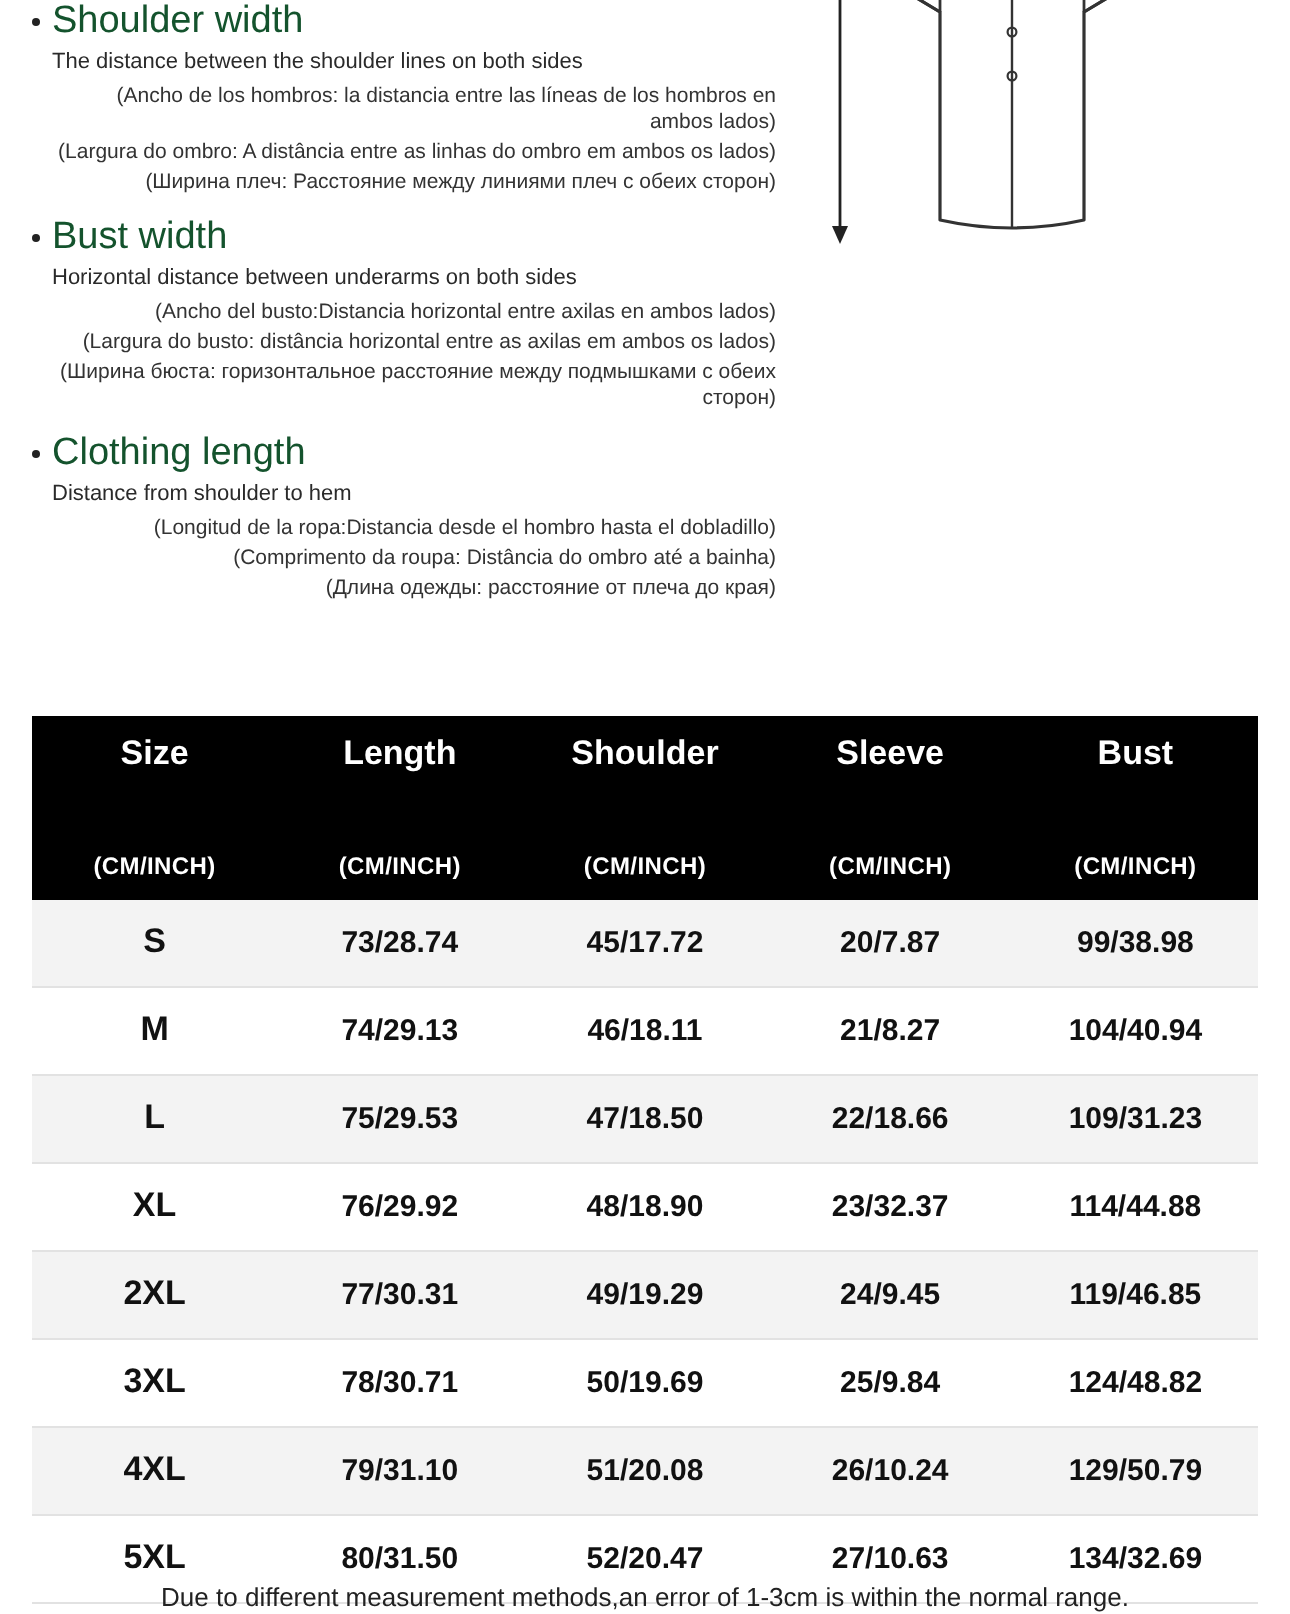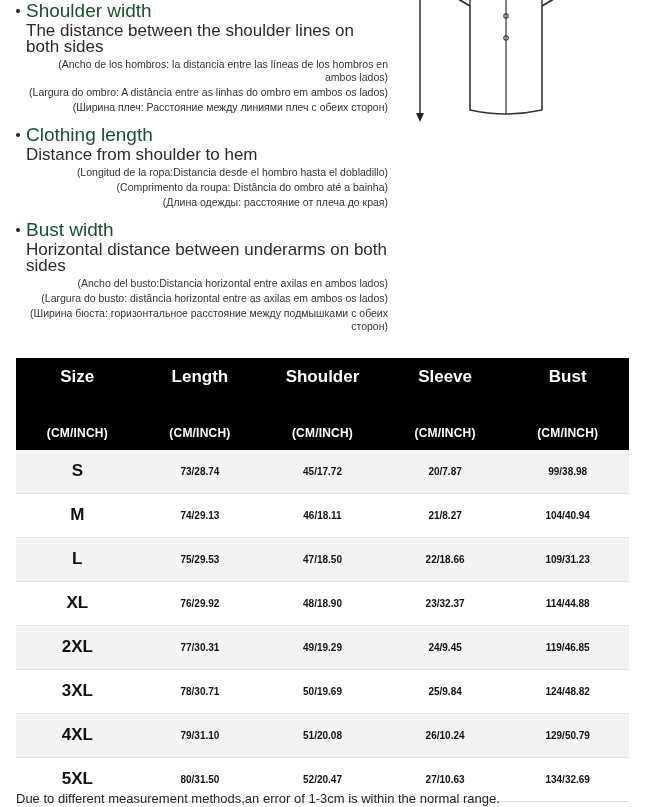--- a/index.html
+++ b/index.html
@@ -43,21 +43,21 @@
     position: absolute;
     left: 0px;
     top: 9px;
     width: 4px;
     height: 4px;
     background: #222;
     border-radius: 50%;
   }
 
   .measure-sub {
-    font-size: 17px;
+    font-size: 11px;
     color: #2a2a2a;
     line-height: 16px;
     margin: 0 0 3px 0;
     padding-left: 10px;
   }
 
   .measure-alt {
     font-size: 10.5px;
     color: #333;
     line-height: 13px;
@@ -107,75 +107,76 @@
   }
   .th-unit {
     font-size: 12px;
     display: block;
     line-height: 13px;
     letter-spacing: 0.2px;
     margin-top: 40px;
   }
   table.size-table td {
     text-align: center;
-    font-size: 10px;
+    font-size: 15px;
     font-weight: bold;
     color: #111;
     padding: 11px 0 12px 0;
     border-bottom: 1px solid #e2e2e2;
   }
   table.size-table tbody tr:nth-child(odd) {
     background: #f3f3f3;
   }
   table.size-table tbody tr:nth-child(even) {
     background: #ffffff;
   }
   table.size-table td.size-cell {
     font-size: 17px;
   }
 
   .footnote {
     position: absolute;
     left: 16px;
     top: 790px;
     width: 613px;
+    text-align: center;
     font-size: 13px;
     color: #222;
     line-height: 17px;
   }
 </style>
 </head>
 <body>
 
 <div class="left-col">
 
   <div class="measure-block">
     <div class="measure-title">Shoulder width</div>
     <div class="measure-sub">The distance between the shoulder lines on both sides</div>
     <div class="measure-alt">(Ancho de los hombros: la distancia entre las líneas de los hombros en ambos lados)</div>
     <div class="measure-alt">(Largura do ombro: A distância entre as linhas do ombro em ambos os lados)</div>
     <div class="measure-alt">(Ширина плеч: Расстояние между линиями плеч с обеих сторон)</div>
   </div>
 
   <div class="measure-block">
+    <div class="measure-title">Bust width</div>
+    <div class="measure-sub">Horizontal distance between underarms on both sides</div>
+    <div class="measure-alt">(Ancho del busto:Distancia horizontal entre axilas en ambos lados)</div>
+    <div class="measure-alt">(Largura do busto: distância horizontal entre as axilas em ambos os lados)</div>
+    <div class="measure-alt">(Ширина бюста: горизонтальное расстояние между подмышками с обеих сторон)</div>
+  </div>
+
+  <div class="measure-block">
     <div class="measure-title">Clothing length</div>
     <div class="measure-sub">Distance from shoulder to hem</div>
     <div class="measure-alt">(Longitud de la ropa:Distancia desde el hombro hasta el dobladillo)</div>
     <div class="measure-alt">(Comprimento da roupa: Distância do ombro até a bainha)</div>
     <div class="measure-alt">(Длина одежды: расстояние от плеча до края)</div>
   </div>
 
-  <div class="measure-block">
-    <div class="measure-title">Bust width</div>
-    <div class="measure-sub">Horizontal distance between underarms on both sides</div>
-    <div class="measure-alt">(Ancho del busto:Distancia horizontal entre axilas en ambos lados)</div>
-    <div class="measure-alt">(Largura do busto: distância horizontal entre as axilas em ambos os lados)</div>
-    <div class="measure-alt">(Ширина бюста: горизонтальное расстояние между подмышками с обеих сторон)</div>
-  </div>
-
 </div>
 
 <div class="diagram">
 
   <svg class="shirt-svg" width="230" height="210" viewBox="0 0 230 210">
 
     <line x1="18" y1="8" x2="18" y2="188" stroke="#222" stroke-width="1.4"></line>
     <polygon points="18,2 14,11 22,11" fill="#222"></polygon>
     <polygon points="18,194 14,185 22,185" fill="#222"></polygon>
 

